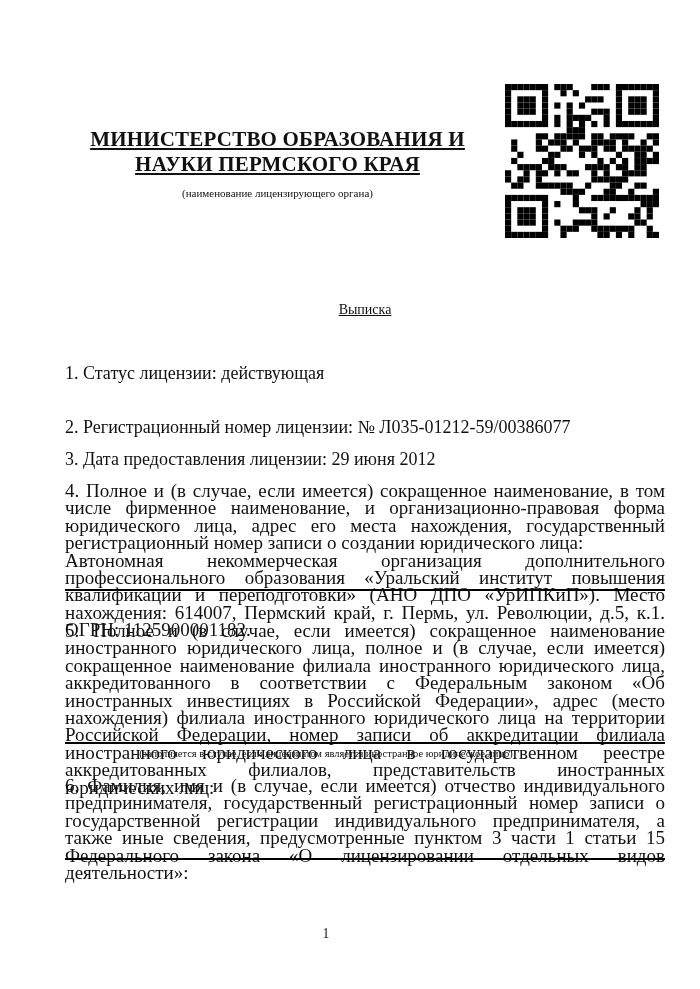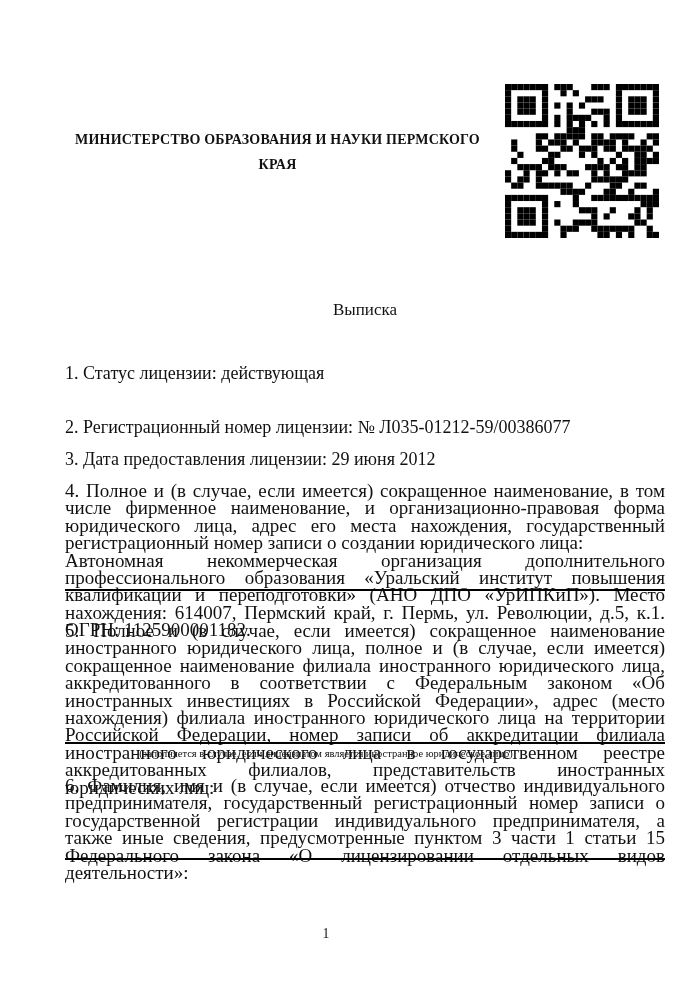--- a/index.html
+++ b/index.html
@@ -10,39 +10,41 @@
     background:#ffffff;
     font-family:"Liberation Serif","DejaVu Serif",serif;
     color:#111;
     overflow:hidden;
   }
   .abs{position:absolute;}
   .ministry{
     left:65px;top:127px;width:425px;
     text-align:center;
     font-weight:bold;
-    font-size:14px;
+    font-size:21px;
     line-height:25px;
     letter-spacing:.2px;
+    text-decoration:underline;
   }
   .ministry-sub{
     left:65px;top:186px;width:425px;
     text-align:center;
     font-size:11px;
     line-height:14px;
   }
   .qr{
     left:505px;top:84px;width:154px;height:154px;
   }
   .qr svg{display:block;width:154px;height:154px;}
   .doc-title{
     left:65px;top:301px;width:600px;
     text-align:center;
-    font-size:17px;
+    font-size:14px;
     line-height:18.5px;
+    text-decoration:underline;
   }
   .body-line{
     left:65px;width:600px;
     font-size:18px;
     line-height:17.4px;
     white-space:nowrap;
   }
   .para{
     left:65px;width:600px;
     font-size:19px;
@@ -65,20 +67,21 @@
     text-align:center;
     font-size:13.6px;
   }
 </style>
 </head>
 <body>
 
 <div class="page">
 
   <div class="abs ministry">МИНИСТЕРСТВО ОБРАЗОВАНИЯ И НАУКИ ПЕРМСКОГО КРАЯ</div>
+  <div class="abs ministry-sub">(наименование лицензирующего органа)</div>
 
   <div class="abs qr">
       <svg viewBox="0 0 154 154" xmlns="http://www.w3.org/2000/svg" fill="#000">
         <rect x="0.00" y="0.00" width="6.16" height="6.16"></rect>
         <rect x="6.16" y="0.00" width="6.16" height="6.16"></rect>
         <rect x="12.32" y="0.00" width="6.16" height="6.16"></rect>
         <rect x="18.48" y="0.00" width="6.16" height="6.16"></rect>
         <rect x="24.64" y="0.00" width="6.16" height="6.16"></rect>
         <rect x="30.80" y="0.00" width="6.16" height="6.16"></rect>
         <rect x="36.96" y="0.00" width="6.16" height="6.16"></rect>

